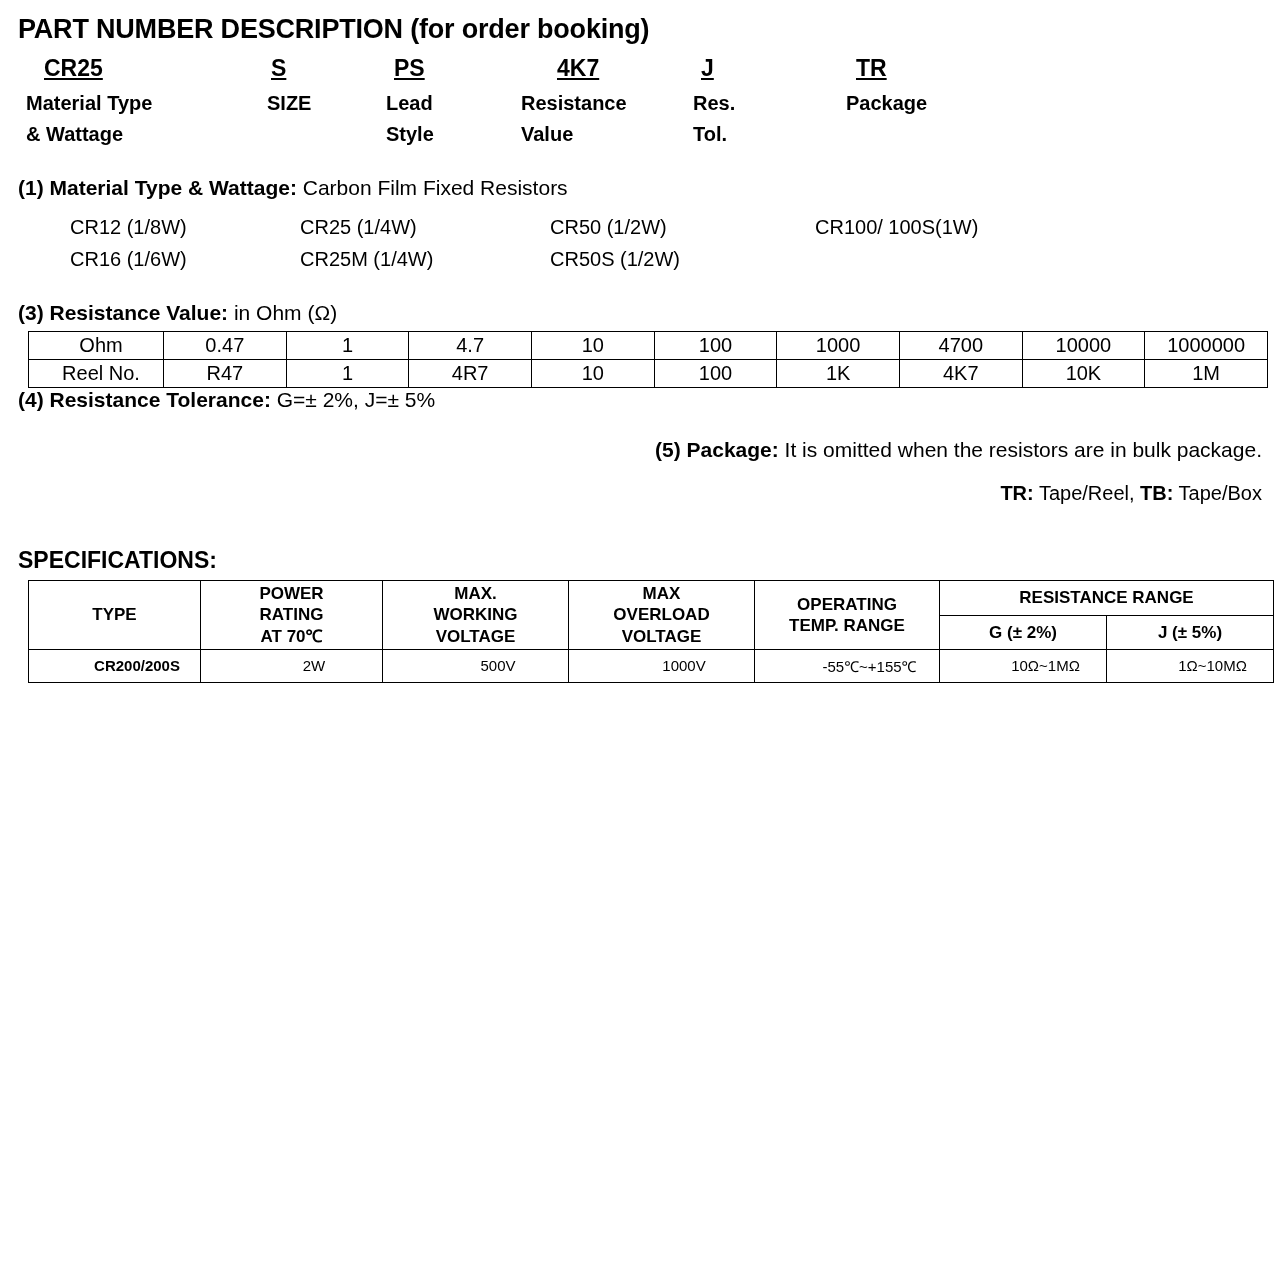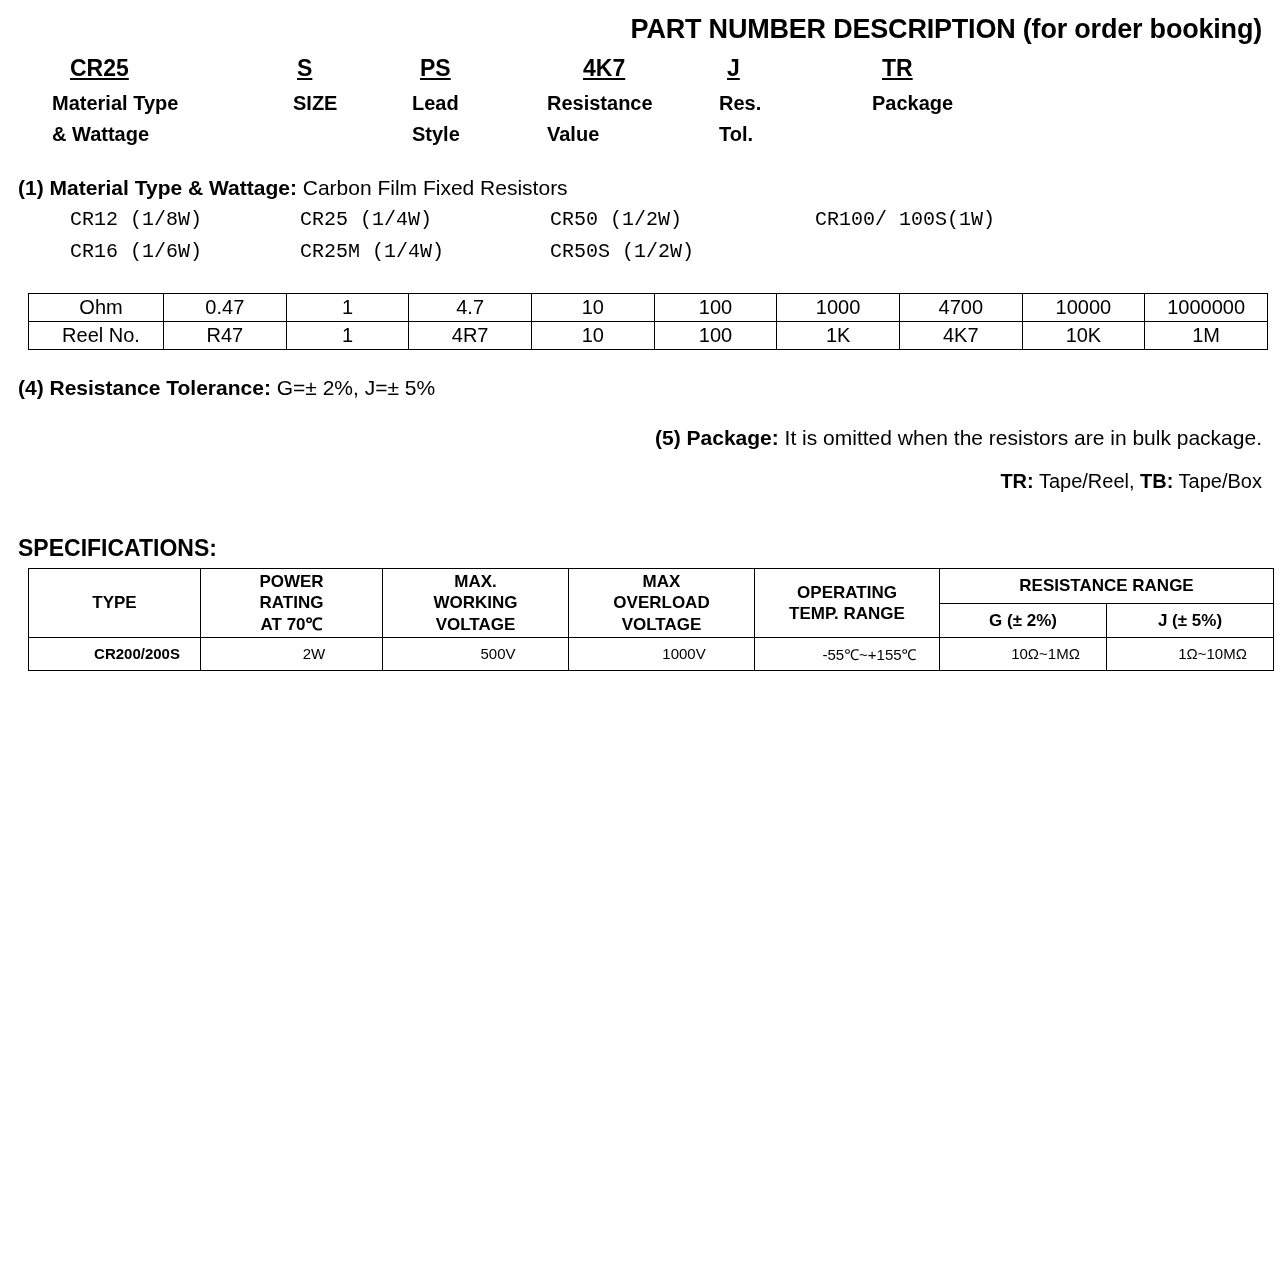--- a/index.html
+++ b/index.html
@@ -20,28 +20,27 @@
     box-sizing: border-box;
   }
 
   
   .doc-title {
     font-size: 27px;
     font-weight: bold;
     letter-spacing: -0.2px;
     margin: 0 0 10px 0;
     white-space: nowrap;
-    text-align: right;
   }
 
   
   .pn-grid {
     display: grid;
     grid-template-columns: 225px 135px 135px 170px 155px 180px;
-    margin-left: 34px;
+    margin-left: 8px;
     margin-bottom: 8px;
   }
   .pn-code {
     font-size: 23px;
     font-weight: bold;
     text-decoration: underline;
     padding-bottom: 6px;
     white-space: nowrap;
   }
   .pn-label {
@@ -64,21 +63,21 @@
   .sec-head {
     font-size: 21px;
     font-weight: bold;
     white-space: nowrap;
   }
   .sec-head .normal {
     font-weight: normal;
   }
 
   
-  .mat-rows { margin-top: 4px; margin-left: 52px; font-family: Liberation Mono, monospace; }
+  .mat-rows { margin-top: 12px; margin-left: 52px; }
   .mat-row {
     display: grid;
     grid-template-columns: 230px 250px 265px 260px;
     font-size: 20px;
     line-height: 1.58;
     white-space: nowrap;
   }
 
   
   .lead-rows { margin-left: 220px; }
@@ -100,21 +99,21 @@
     border: 1.5px solid #000;
     font-size: 20px;
     text-align: center;
     height: 27px;
     padding: 0 2px;
     white-space: nowrap;
   }
   table.res-table td.first { width: 120px; padding-left: 12px; }
 
   
-  .tol-line { margin-top: 26px; }
+  .tol-line { }
   .pkg-line { margin-top: 26px; text-align: right; }
   .pkg-sub {
     margin-left: 190px;
     margin-top: 20px;
     font-size: 20px;
     white-space: nowrap;
   }
   .pkg-sub b { font-weight: bold; }
 
   
@@ -209,20 +208,21 @@
       <div class="mat-row">
         <span>CR16 (1/6W)</span>
         <span>CR25M (1/4W)</span>
         <span>CR50S (1/2W)</span>
       </div>
     </div>
   </div>
 
 
   <div class="section">
+    <div class="sec-head"><span>(3) Resistance Value:</span><span class="normal"> in Ohm (Ω)</span></div>
     <table class="res-table">
       <tbody>
         <tr>
           <td class="first">Ohm</td>
           <td>0.47</td>
           <td>1</td>
           <td>4.7</td>
           <td>10</td>
           <td>100</td>
           <td>1000</td>

